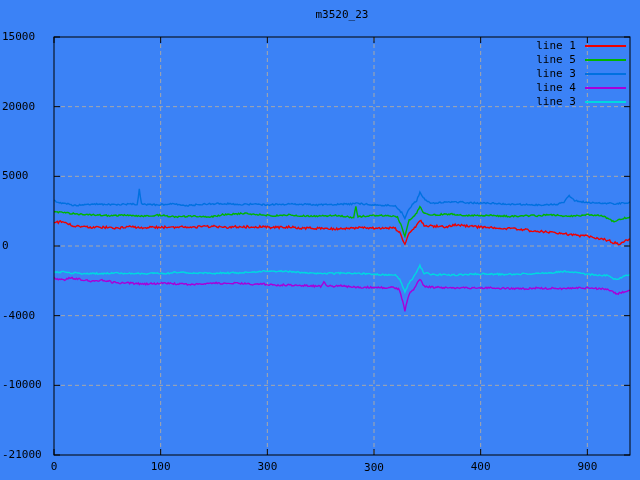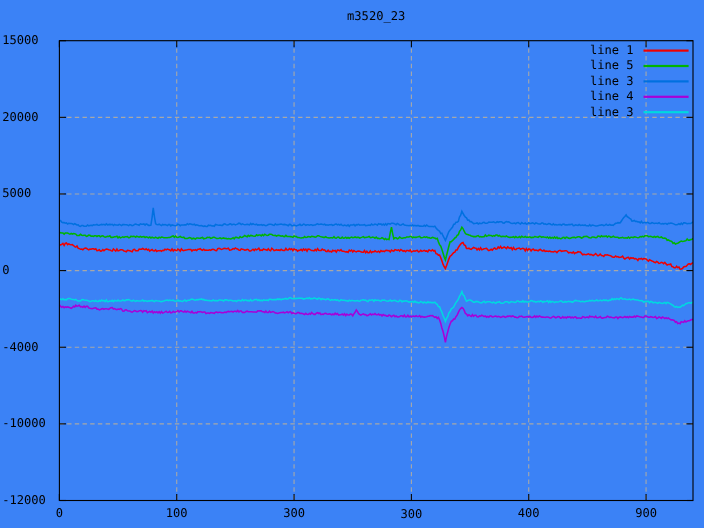--- a/index.html
+++ b/index.html
@@ -66,21 +66,21 @@
       <line x1="630" y1="246" x2="624" y2="246" stroke="#000"></line>
       <line x1="54" y1="176.33333333333334" x2="60" y2="176.33333333333334" stroke="#000"></line>
       <line x1="630" y1="176.33333333333334" x2="624" y2="176.33333333333334" stroke="#000"></line>
       <line x1="54" y1="106.66666666666667" x2="60" y2="106.66666666666667" stroke="#000"></line>
       <line x1="630" y1="106.66666666666667" x2="624" y2="106.66666666666667" stroke="#000"></line>
       <line x1="54" y1="37" x2="60" y2="37" stroke="#000"></line>
       <line x1="630" y1="37" x2="624" y2="37" stroke="#000"></line>
     </svg>
 
   <div id="tick-labels">
-      <div class="tick-label y-tick-label" style="left: 2px; top: 449px;">-12000</div>
+      <div class="tick-label y-tick-label" style="left: 2px; top: 449px;">-21000</div>
       <div class="tick-label y-tick-label" style="left: 2px; top: 379.333px;">-10000</div>
       <div class="tick-label y-tick-label" style="left: 2px; top: 309.667px;">-4000</div>
       <div class="tick-label y-tick-label" style="left: 2px; top: 240px;">0</div>
       <div class="tick-label y-tick-label" style="left: 2px; top: 170.333px;">5000</div>
       <div class="tick-label y-tick-label" style="left: 2px; top: 100.667px;">20000</div>
       <div class="tick-label y-tick-label" style="left: 2px; top: 31px;">15000</div>
       <div class="tick-label x-tick-label" style="left: 24px; top: 461px;">0</div>
       <div class="tick-label x-tick-label" style="left: 130.667px; top: 461px;">100</div>
       <div class="tick-label x-tick-label" style="left: 237.333px; top: 461px;">300</div>
       <div class="tick-label x-tick-label" style="left: 344px; top: 462px;">300</div>

